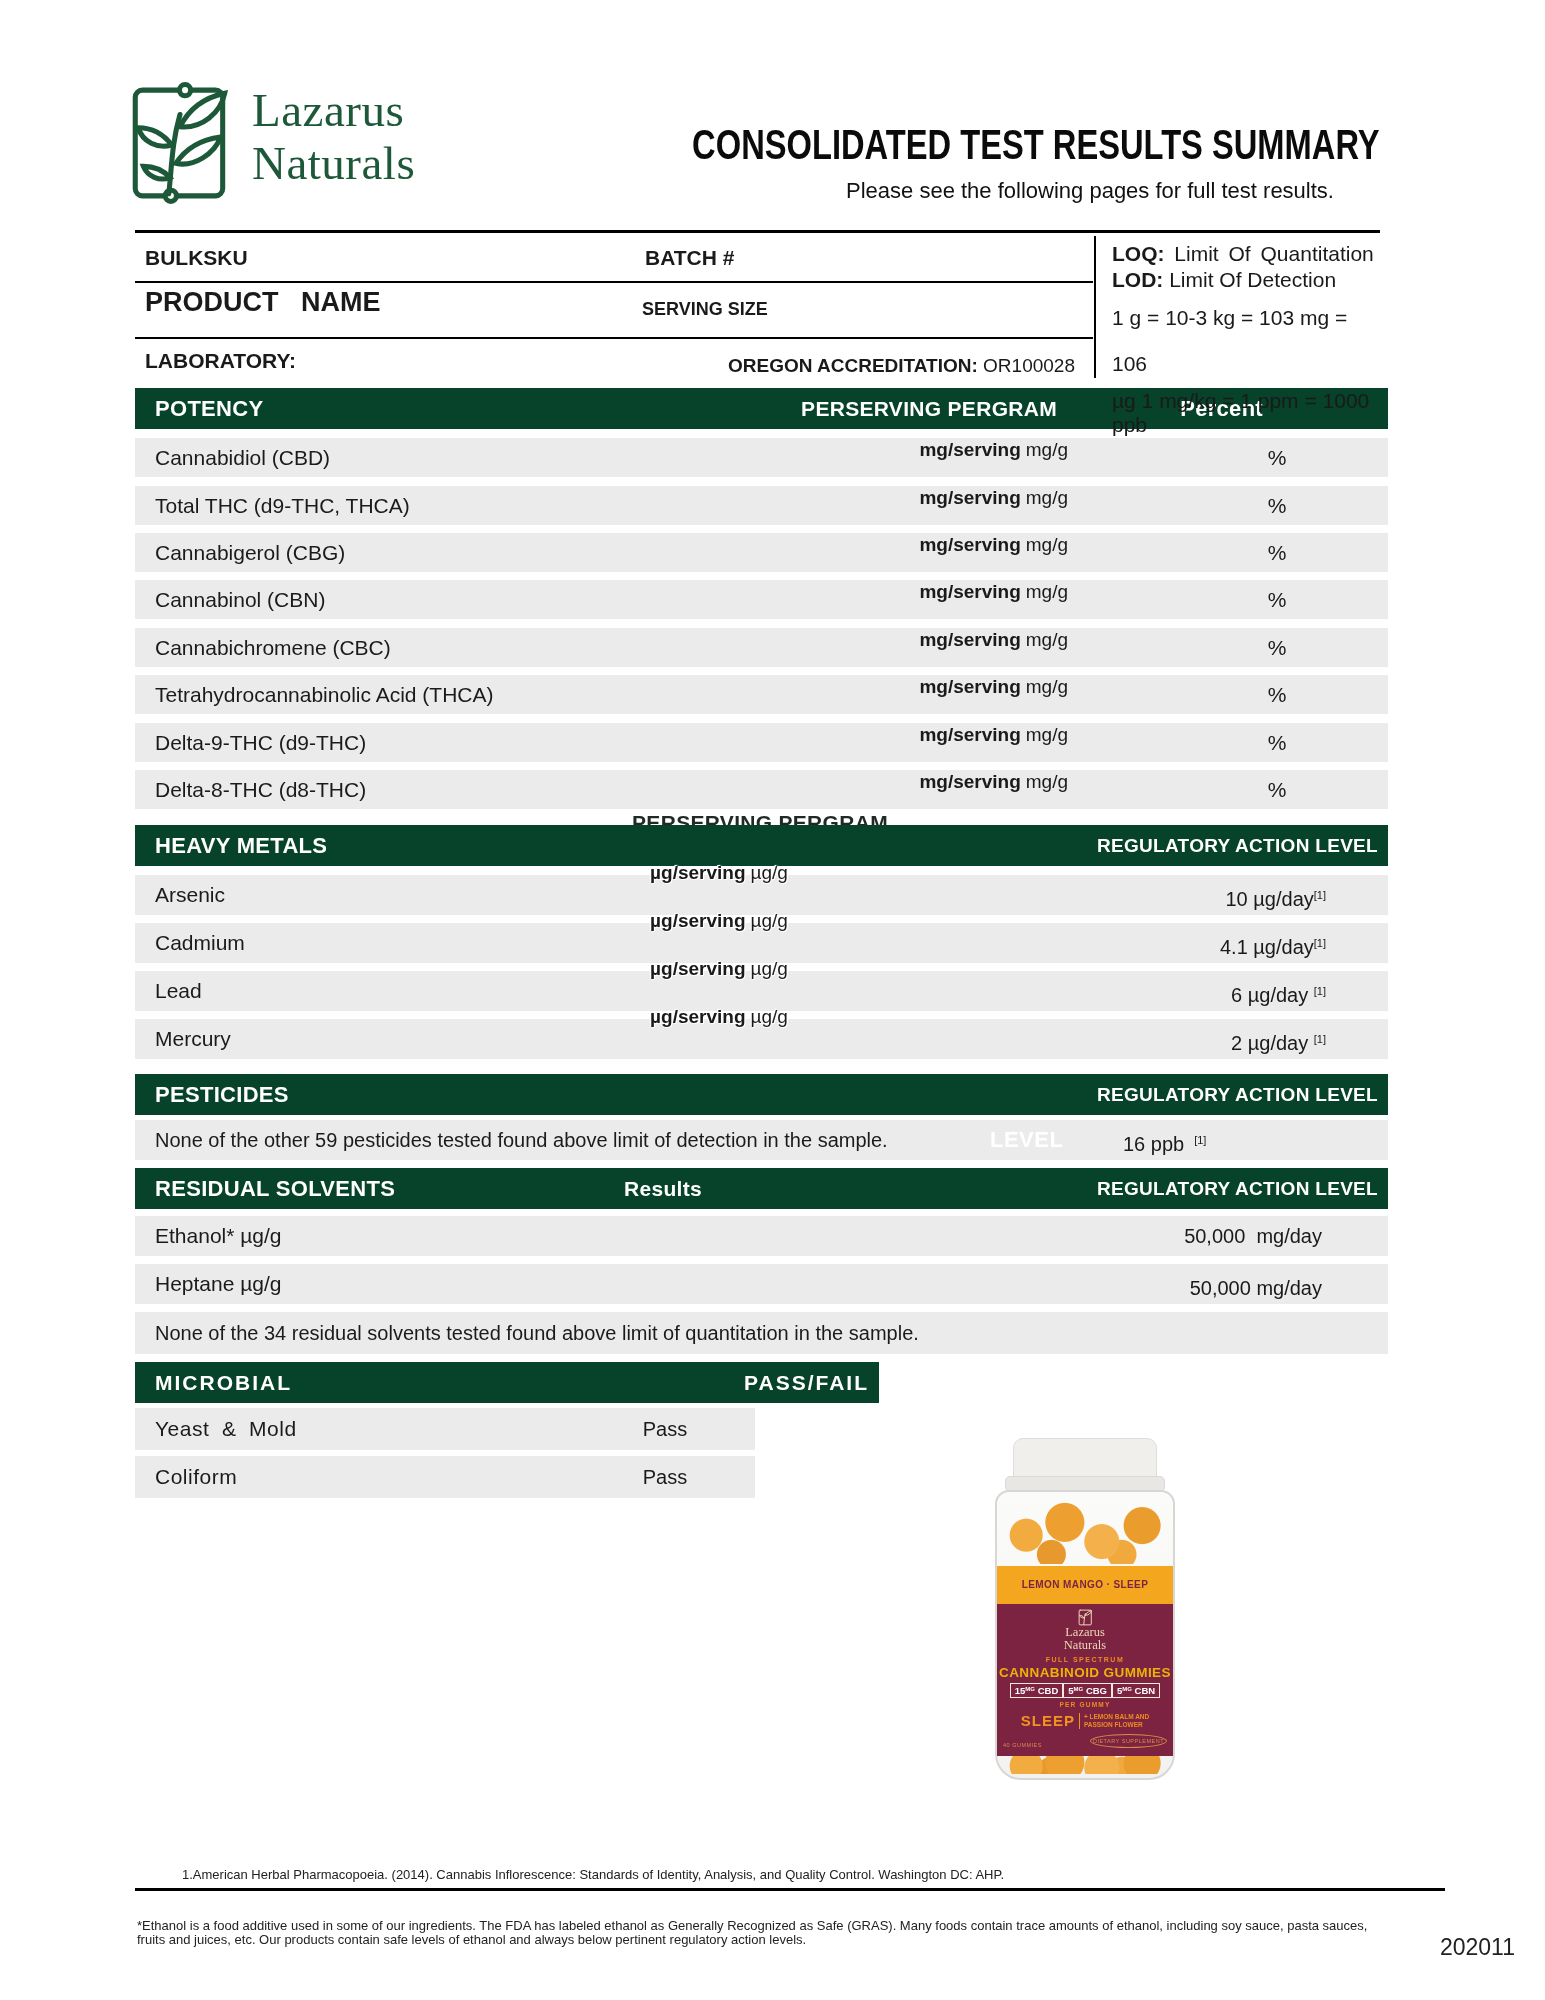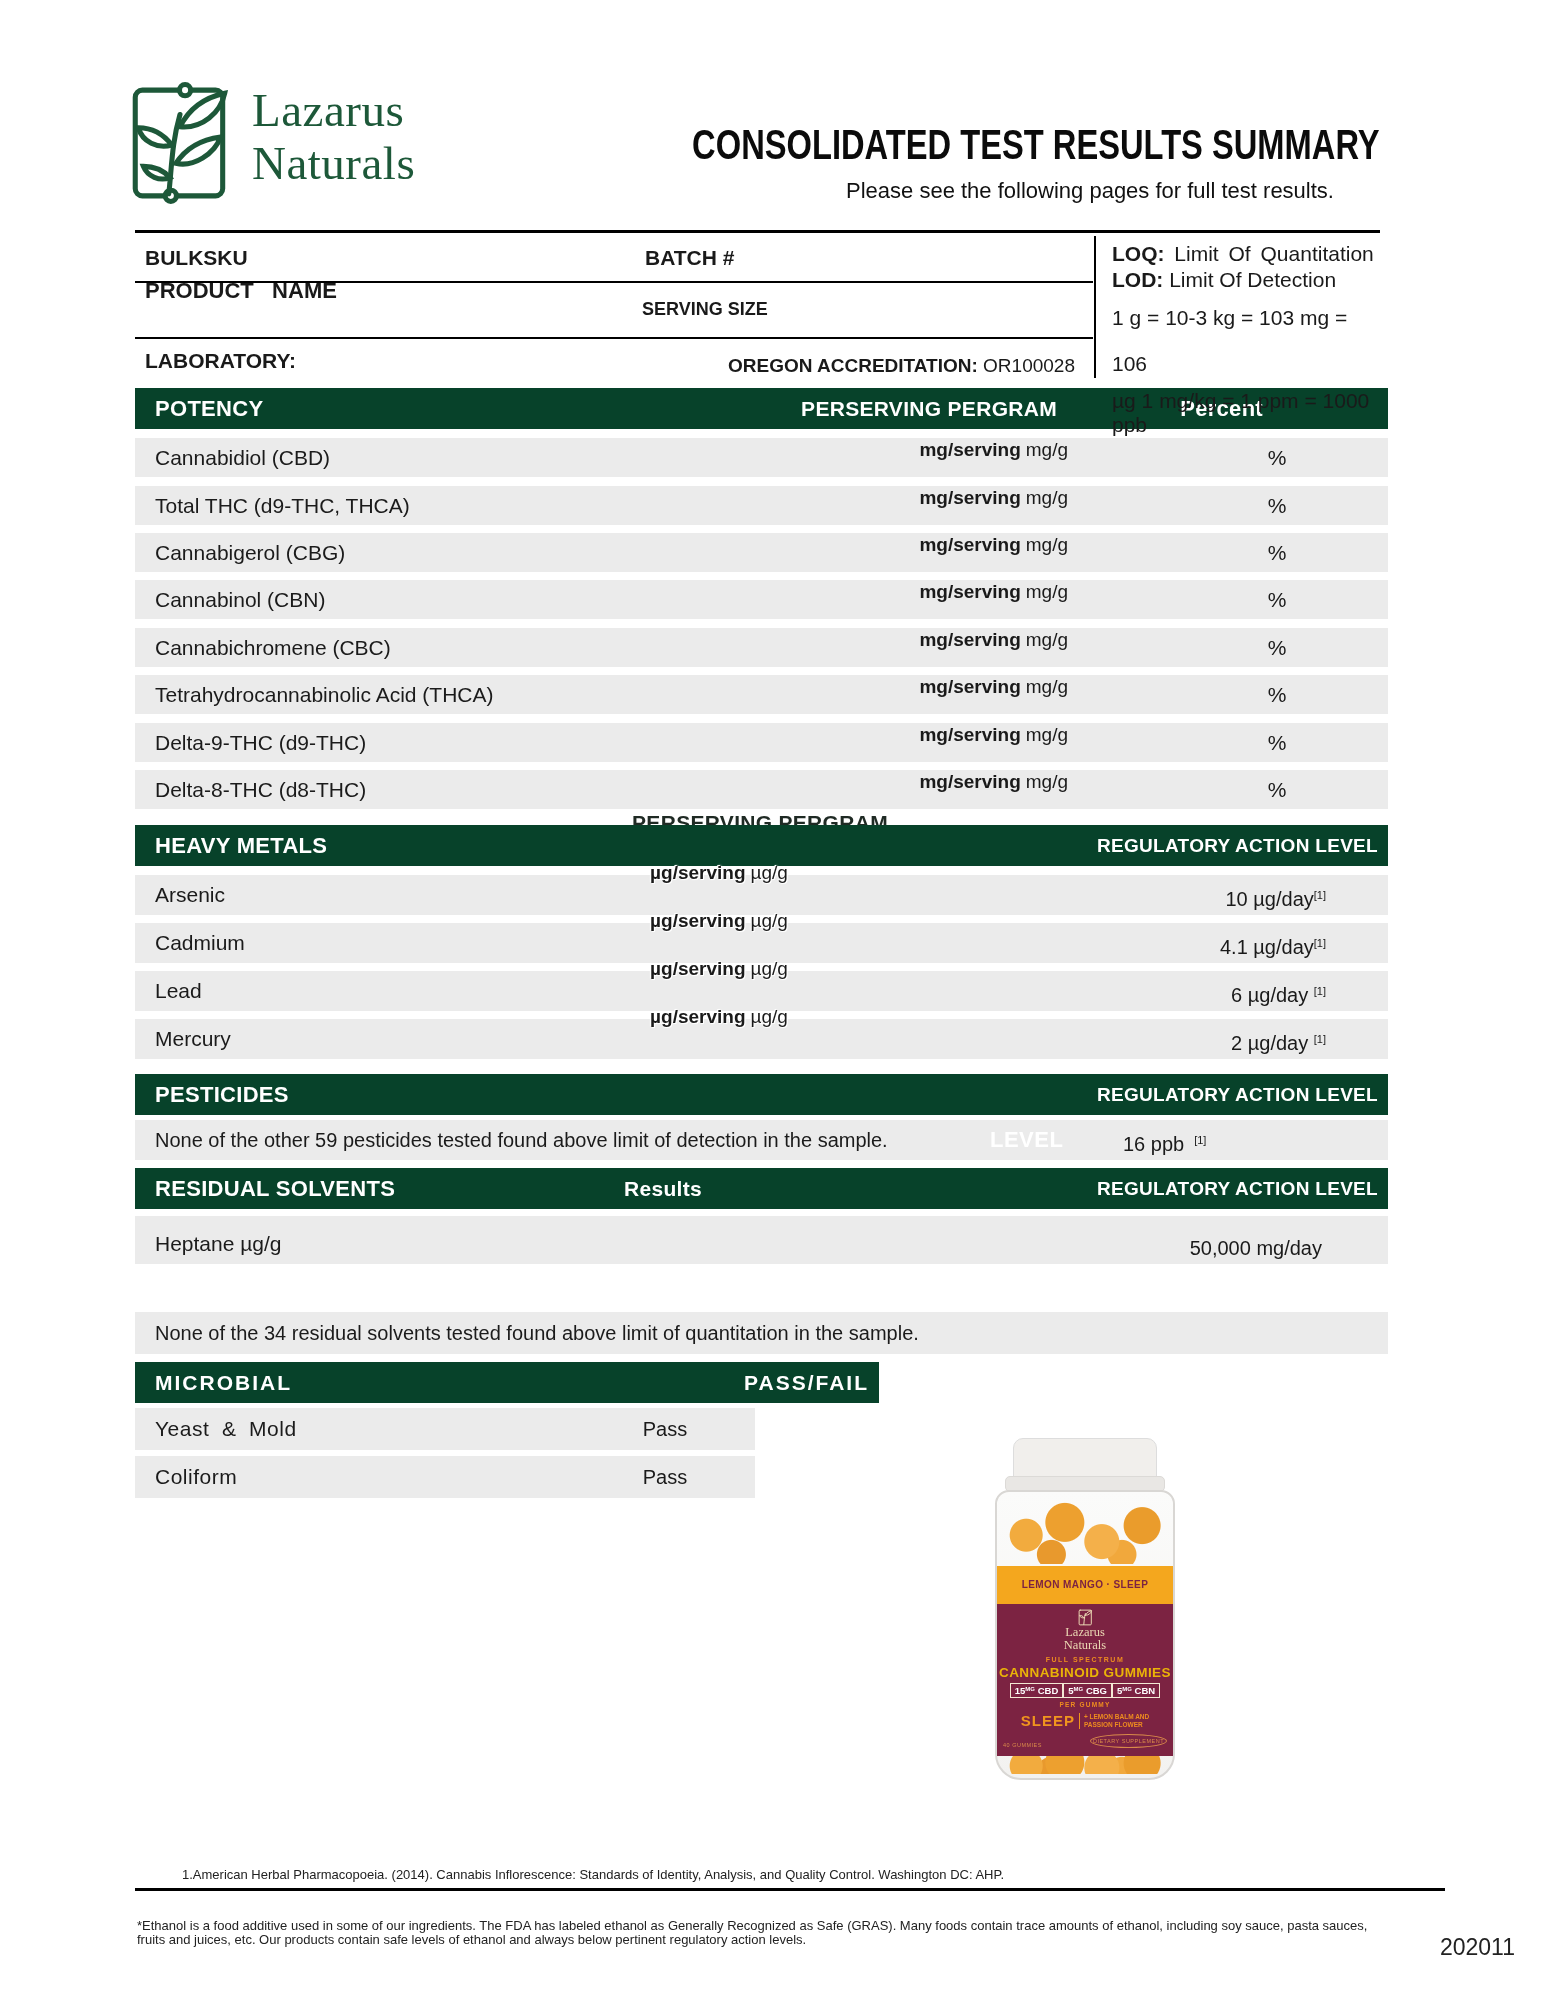--- a/index.html
+++ b/index.html
@@ -129,21 +129,21 @@
     <div>Lazarus</div>
     <div>Naturals</div>
   </div>
   <div class="title">CONSOLIDATED TEST RESULTS SUMMARY</div>
   <div class="subtitle">Please see the following pages for full test results.</div>
 
   <div class="hline" style="left:135px; top:230px; width:1245px;"></div>
   <div class="lbl" style="left:145px; top:246px;">BULKSKU</div>
   <div class="lbl" style="left:645px; top:246px;">BATCH #</div>
   <div class="hline" style="left:135px; top:281px; width:958px; height:2px;"></div>
-  <div class="lbl" style="left:145px; top:278px; font-size:22px;">PRODUCT&nbsp;&nbsp; NAME</div>
+  <div class="lbl" style="left:145px; top:287px; font-size:27px;">PRODUCT&nbsp;&nbsp; NAME</div>
   <div class="lbl small" style="left:642px; top:299px;">SERVING SIZE</div>
   <div class="hline" style="left:135px; top:337px; width:958px; height:2px;"></div>
   <div class="lbl" style="left:145px; top:349px;">LABORATORY:</div>
   <div class="lbl" style="right:470px; top:355px; font-size:19px;">
     <span>OREGON ACCREDITATION:</span>
     <span class="acc-val">OR100028</span>
   </div>
   <div class="vline" style="left:1094px; top:236px; height:142px;"></div>
 
   <div class="loq-line" style="top:242px; word-spacing:4px;">
@@ -243,21 +243,21 @@
 
   <div class="bar" style="top:1168px;">
     <span class="bar-left">RESIDUAL SOLVENTS</span>
     <span class="bar-mid" style="left:453px; width:150px; text-align:center;">Results</span>
     <span class="bar-right">REGULATORY ACTION LEVEL</span>
   </div>
   <div class="row srow" style="top:1216px;">
     <span class="rlabel">Ethanol* µg/g</span>
     <span class="sval">50,000&nbsp; mg/day</span>
   </div>
-  <div class="row srow" style="top:1224px;">
+  <div class="row srow" style="top:1264px;">
     <span class="rlabel">Heptane µg/g</span>
     <span class="sval" style="line-height:48px;">50,000 mg/day</span>
   </div>
   <div class="row note-row" style="top:1312px;">
     <span class="rlabel">None of the 34 residual solvents tested found above limit of quantitation in the sample.</span>
   </div>
 
   <div class="bar mbar" style="top:1362px;">
     <span class="bar-left">MICROBIAL</span>
     <span class="bar-right">PASS/FAIL</span>

